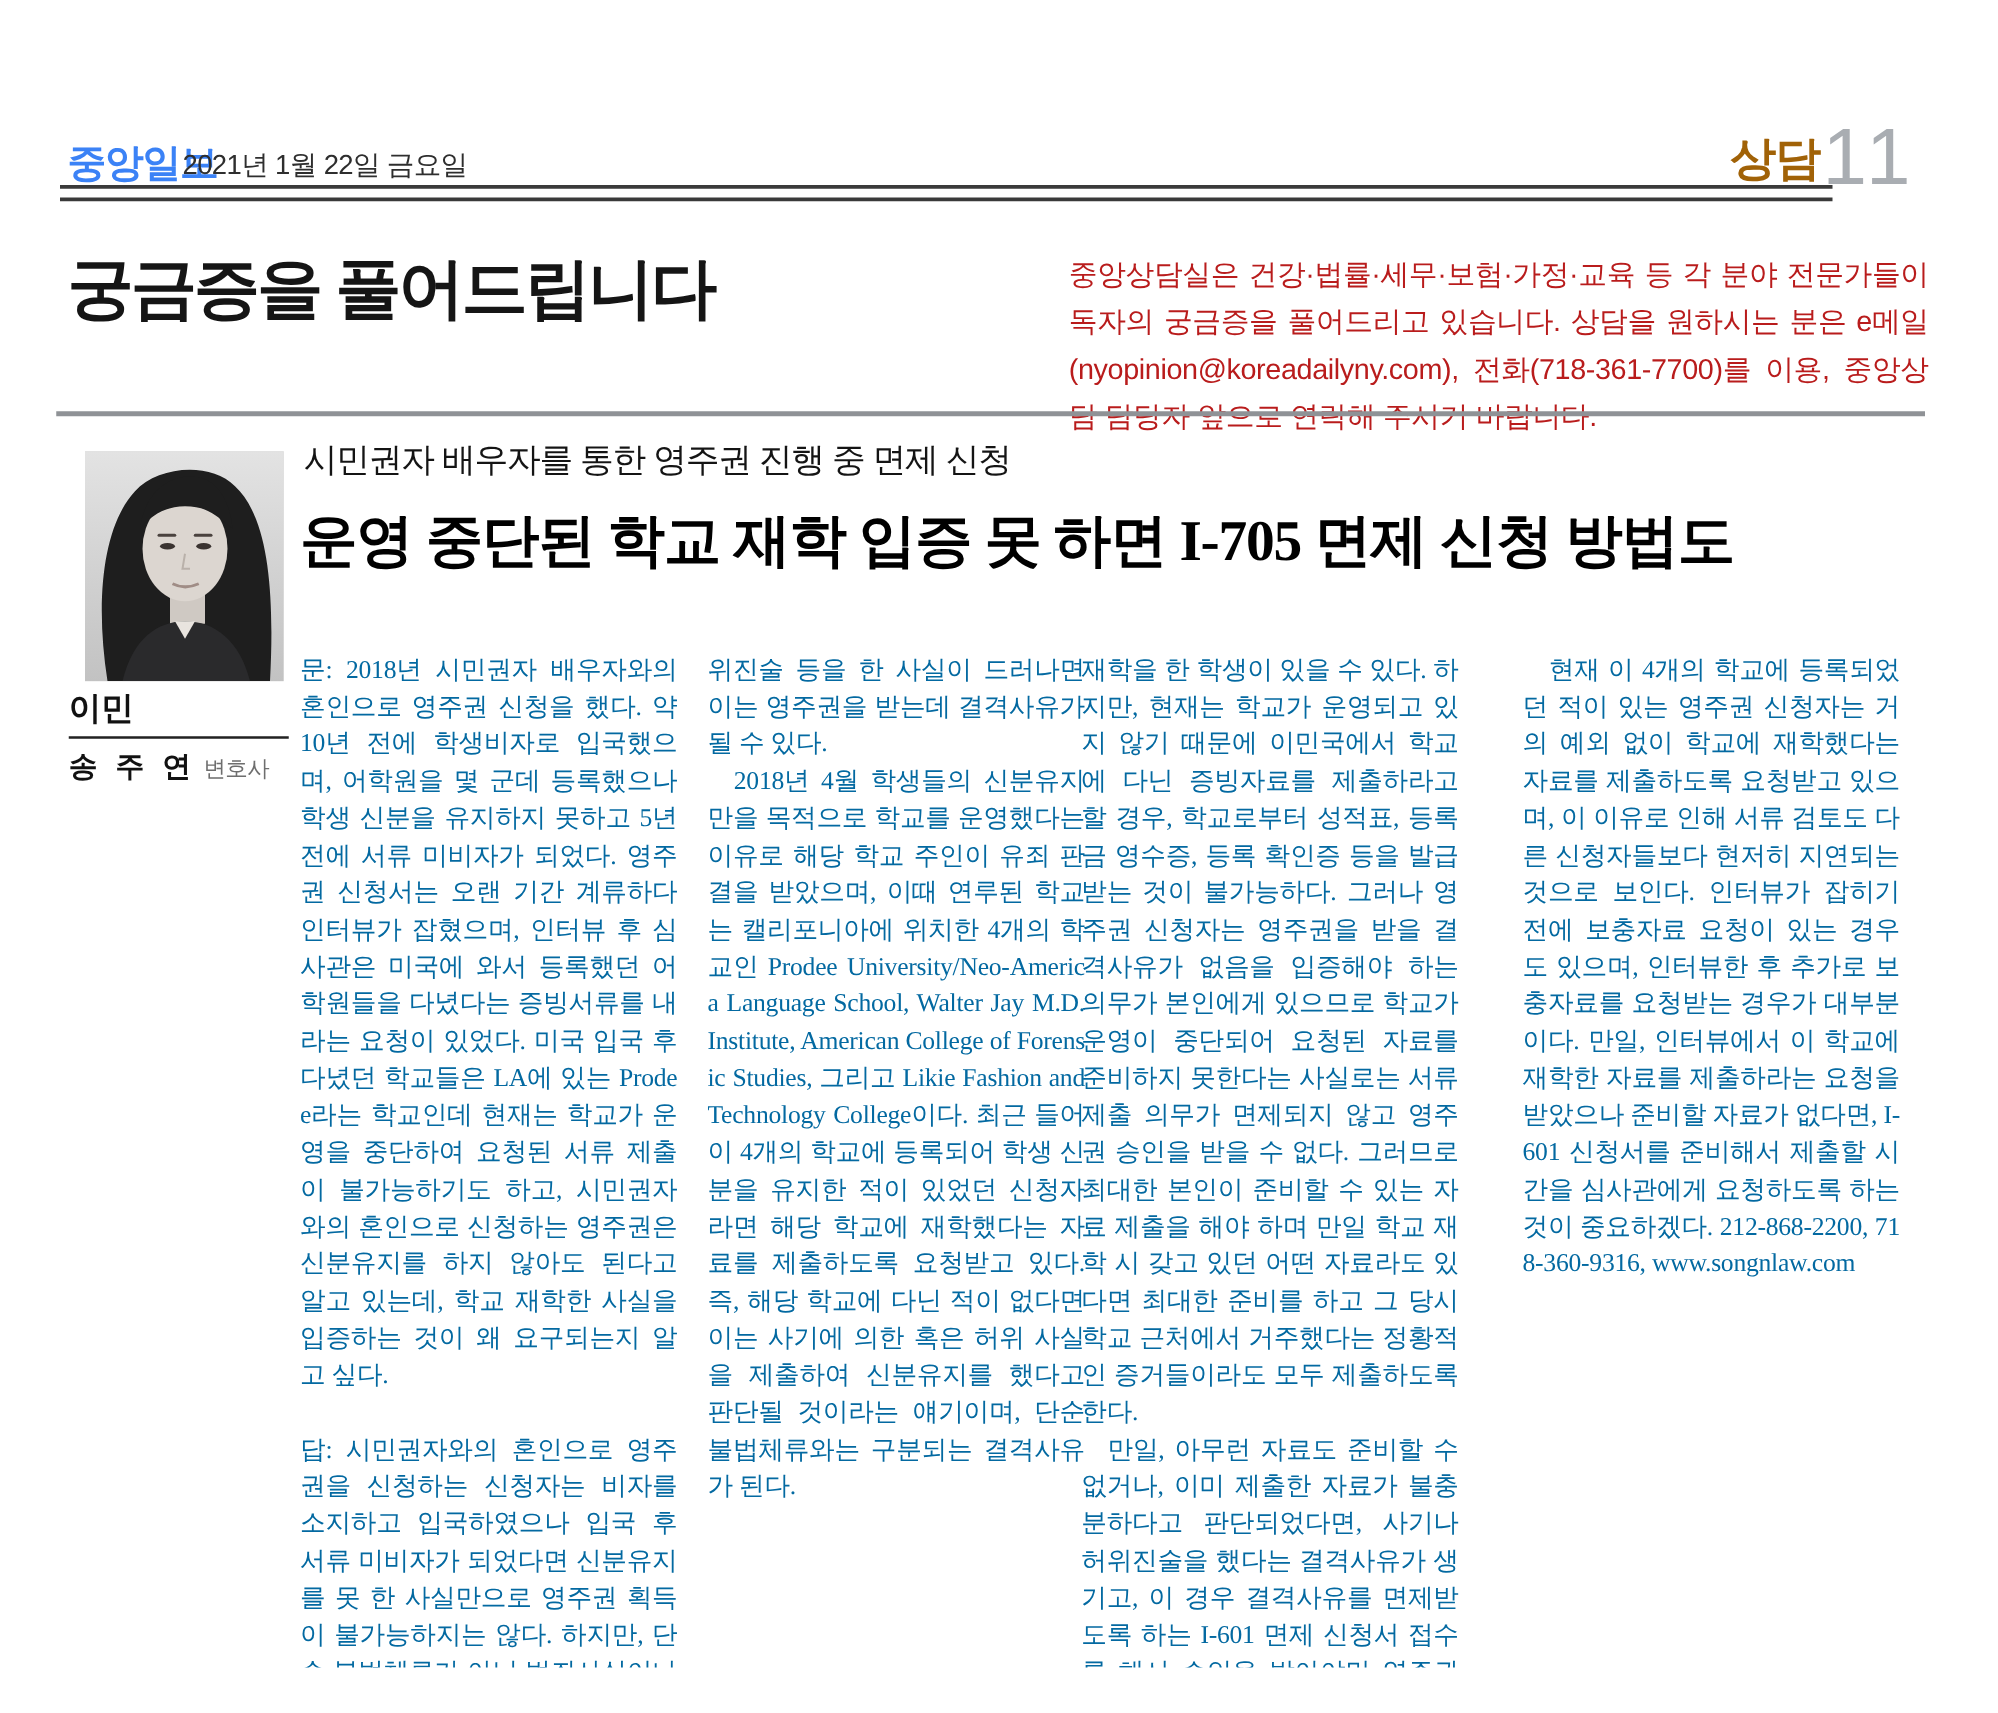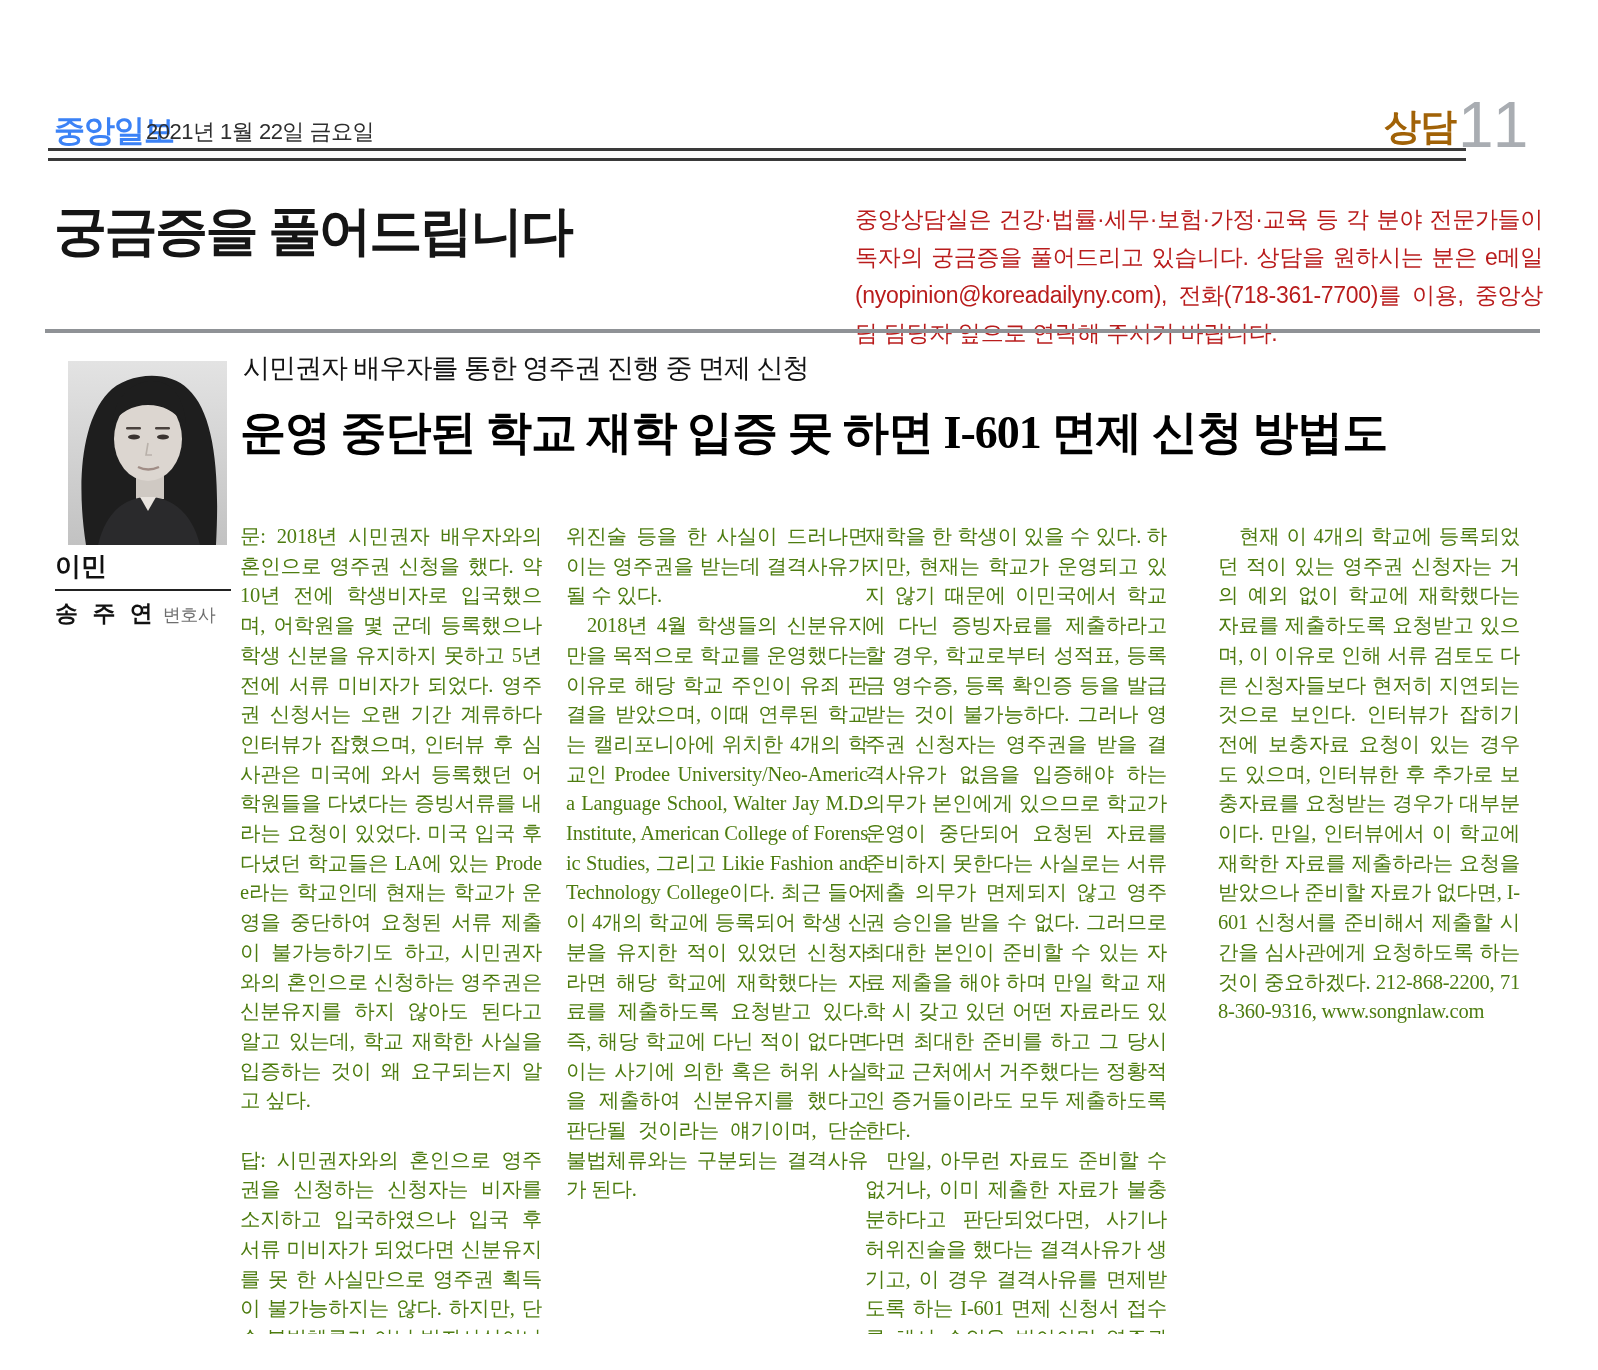--- a/index.html
+++ b/index.html
@@ -41,21 +41,21 @@
   .headline{
     left:240px;top:402px;width:1305px;
     font-family:"Liberation Serif","DejaVu Serif",serif;
     font-size:46px;font-weight:700;color:#000;letter-spacing:-1px;white-space:nowrap;
   }
 
   
   .column{
     top:522px;width:302px;height:812px;overflow:hidden;
     font-family:"Liberation Serif","DejaVu Serif",serif;
-    font-size:20.5px;line-height:29.7px;color:#4d7c0f;
+    font-size:20.5px;line-height:29.7px;color:#0369a1;
     text-align:justify;word-break:break-all;letter-spacing:-0.2px;
   }
   .col-0{left:240px;} .col-1{left:566px;} .col-2{left:865px;} .col-3{left:1218px;}
   .column p{margin:0;}
   .column p.indent{text-indent:21px;}
   .column p.gap{margin-top:29.7px;}
 </style>
 </head>
 <body>
 
@@ -101,21 +101,21 @@
     <path d="M72,136 L80,150 L88,136 Z" fill="#e9e4df"></path>
   </svg>
 </div>
 <div class="abs category-label">이민</div>
 <div class="abs author-rule"></div>
 <div class="abs author-line">
   <span class="author-name">송 주 연</span><span class="author-title">변호사</span>
 </div>
 
 <div class="abs kicker">시민권자 배우자를 통한 영주권 진행 중 면제 신청</div>
-<div class="abs headline">운영 중단된 학교 재학 입증 못 하면 I-601 면제 신청 방법도</div>
+<div class="abs headline">운영 중단된 학교 재학 입증 못 하면 I-705 면제 신청 방법도</div>
 
 <div class="abs column col-0">
     <p class="">문: 2018년 시민권자 배우자와의 혼인으로 영주권 신청을 했다. 약 10년 전에 학생비자로 입국했으며, 어학원을 몇 군데 등록했으나 학생 신분을 유지하지 못하고 5년 전에 서류 미비자가 되었다. 영주권 신청서는 오랜 기간 계류하다 인터뷰가 잡혔으며, 인터뷰 후 심사관은 미국에 와서 등록했던 어학원들을 다녔다는 증빙서류를 내라는 요청이 있었다. 미국 입국 후 다녔던 학교들은 LA에 있는 Prodee라는 학교인데 현재는 학교가 운영을 중단하여 요청된 서류 제출이 불가능하기도 하고, 시민권자와의 혼인으로 신청하는 영주권은 신분유지를 하지 않아도 된다고 알고 있는데, 학교 재학한 사실을 입증하는 것이 왜 요구되는지 알고 싶다.</p>
     <p class="gap">답: 시민권자와의 혼인으로 영주권을 신청하는 신청자는 비자를 소지하고 입국하였으나 입국 후 서류 미비자가 되었다면 신분유지를 못 한 사실만으로 영주권 획득이 불가능하지는 않다. 하지만, 단순 불법체류가 아닌 범죄사실이나 사기 혹은 허</p>
   </div>
 <div class="abs column col-1">
     <p class="">위진술 등을 한 사실이 드러나면 이는 영주권을 받는데 결격사유가 될 수 있다.</p>
     <p class="indent ">2018년 4월 학생들의 신분유지만을 목적으로 학교를 운영했다는 이유로 해당 학교 주인이 유죄 판결을 받았으며, 이때 연루된 학교는 캘리포니아에 위치한 4개의 학교인 Prodee University/Neo-America Language School, Walter Jay M.D. Institute, American College of Forensic Studies, 그리고 Likie Fashion and Technology College이다. 최근 들어 이 4개의 학교에 등록되어 학생 신분을 유지한 적이 있었던 신청자라면 해당 학교에 재학했다는 자료를 제출하도록 요청받고 있다. 즉, 해당 학교에 다닌 적이 없다면 이는 사기에 의한 혹은 허위 사실을 제출하여 신분유지를 했다고 판단될 것이라는 얘기이며, 단순 불법체류와는 구분되는 결격사유가 된다.</p>
   </div>
 <div class="abs column col-2">

